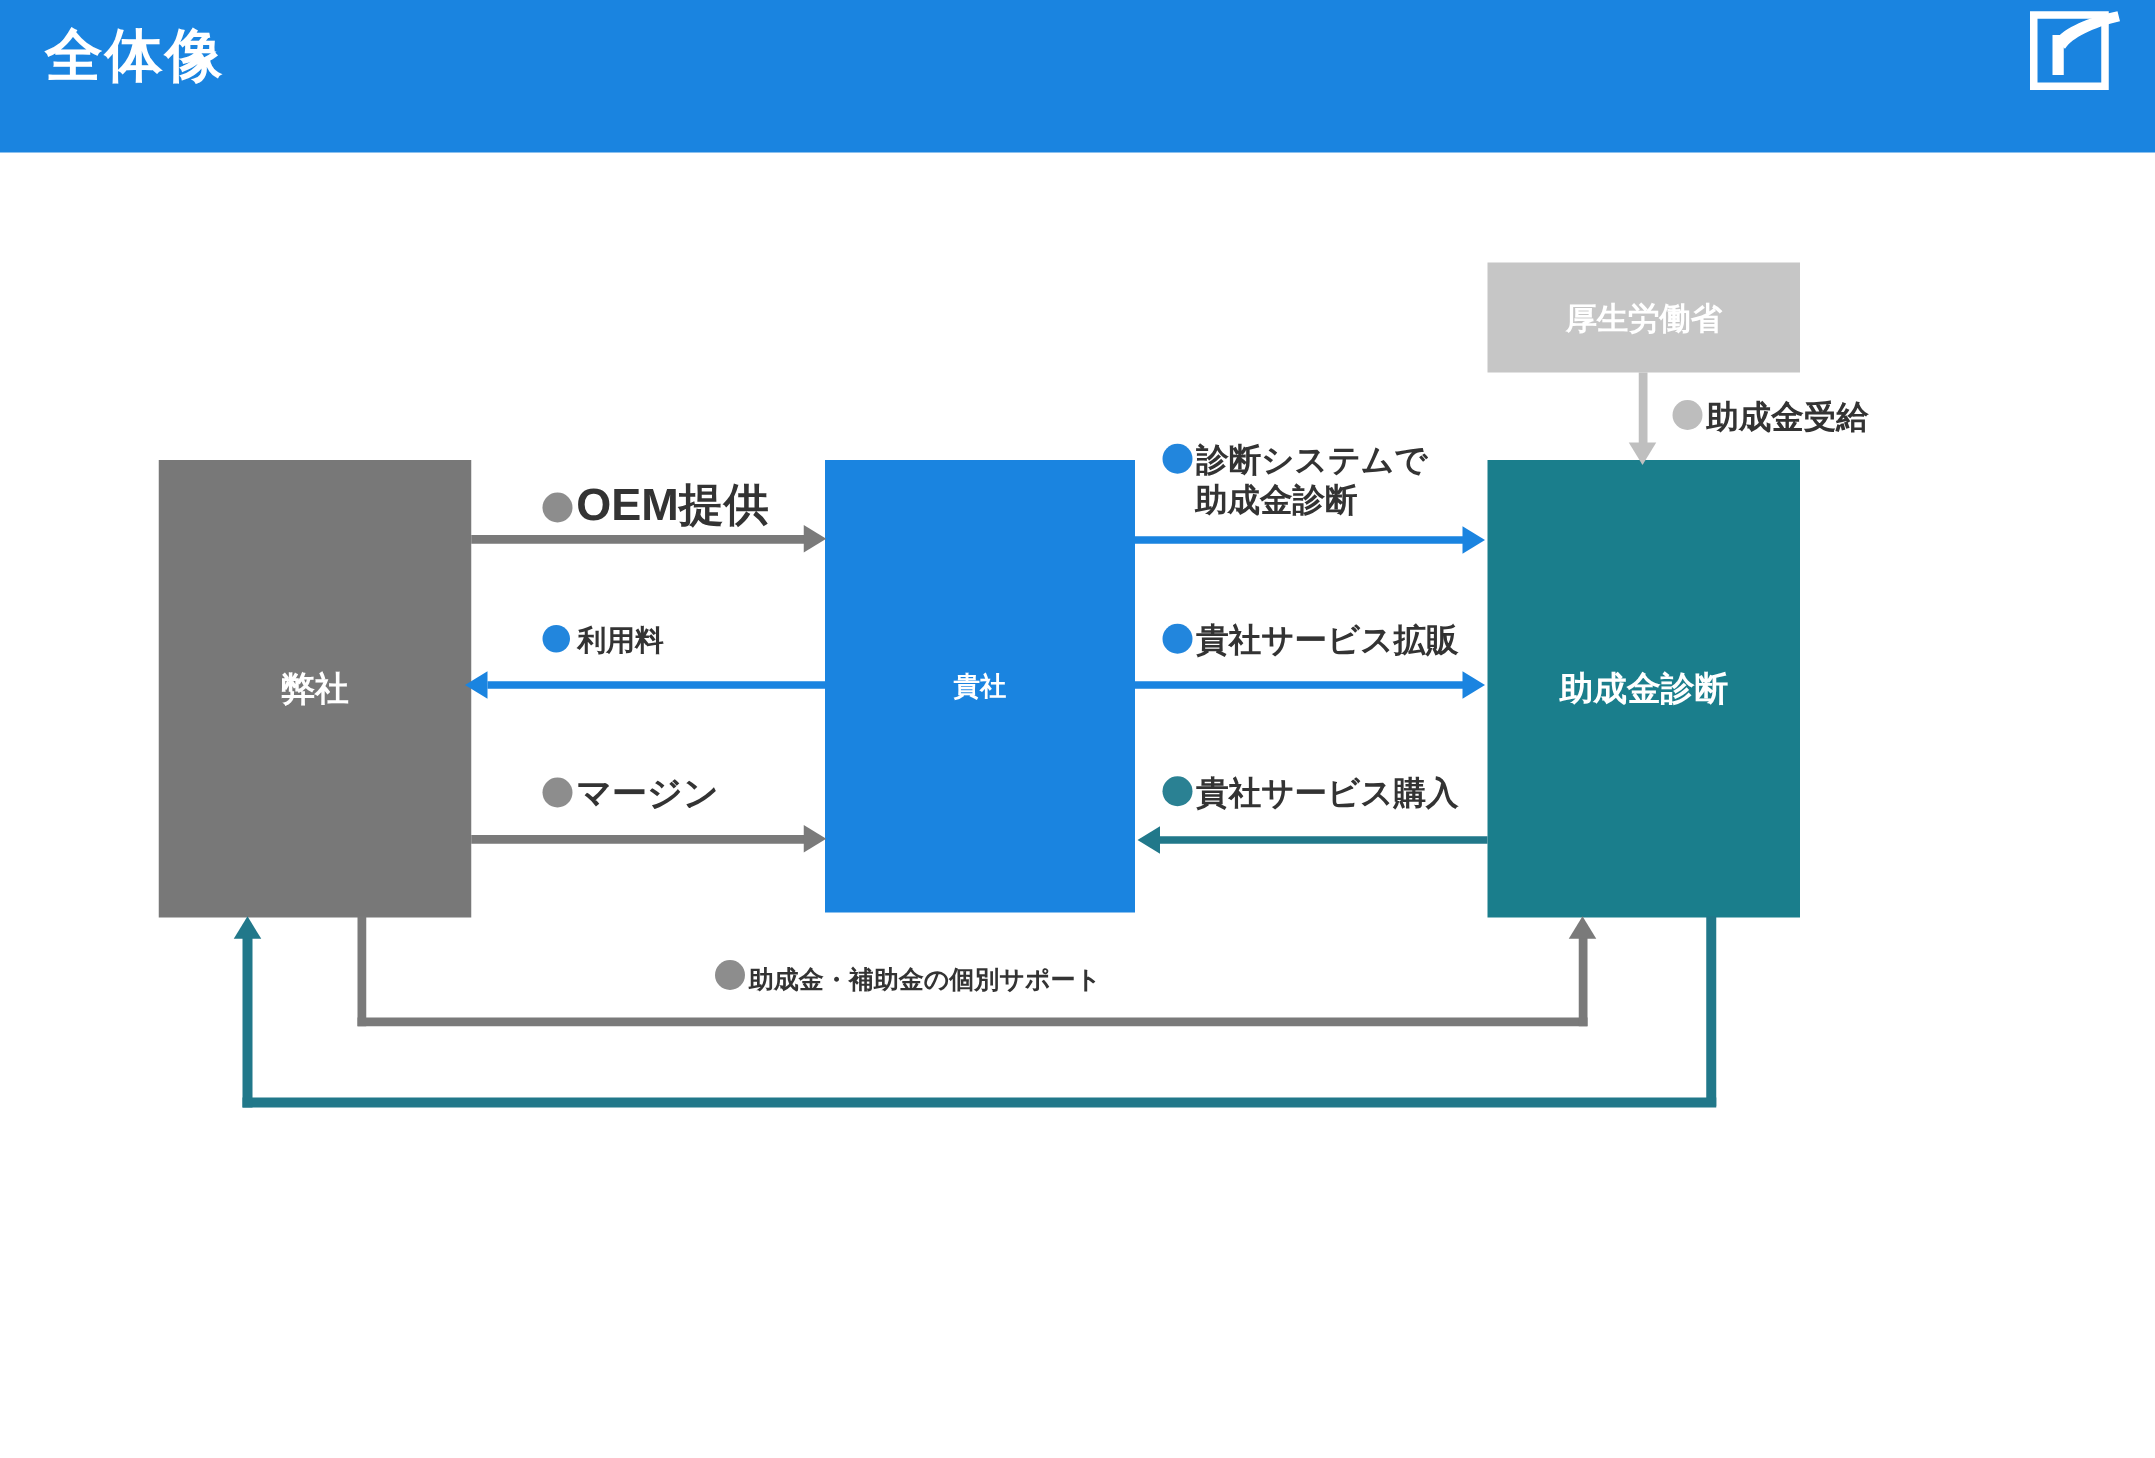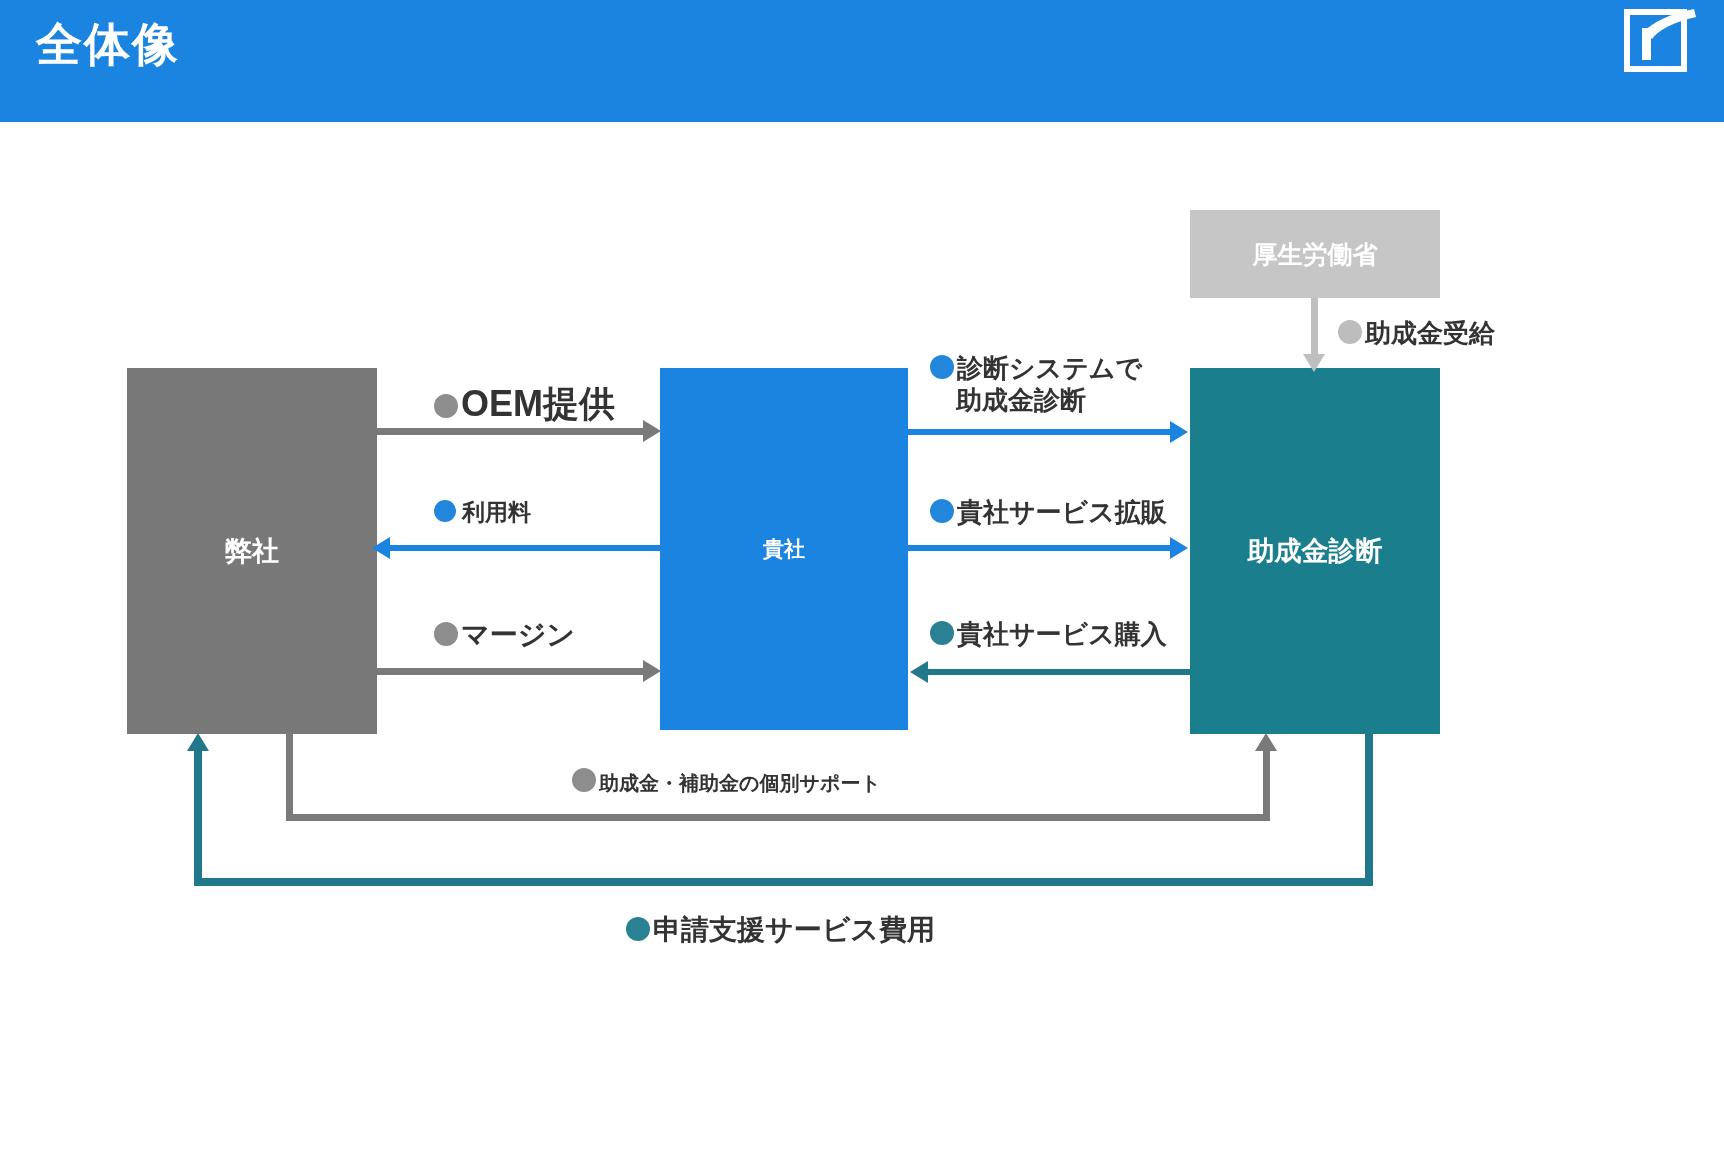--- a/index.html
+++ b/index.html
@@ -148,17 +148,14 @@
   <div class="lbl" style="left:572px;top:768px;font-size:20px;">
     <span class="bullet b-gray" style="width:24px;height:24px;"></span><span>助成金・補助金の個別サポート</span>
   </div>
 
   <div class="ln teal" style="left:1365px;top:733px;width:8px;height:152px;"></div>
 
   <div class="ln teal" style="left:194px;top:878px;width:1179px;height:8px;"></div>
 
   <div class="ln teal" style="left:194px;top:748px;width:8px;height:138px;"></div>
   <div class="arrow up teal" style="left:187px;top:733px;"></div>
-  <div class="lbl" style="left:626px;top:913px;font-size:28px;">
-    <span class="bullet b-teal" style="width:24px;height:24px;"></span><span>申請支援サービス費用</span>
-  </div>
 
 </div>
 
 </body></html>

